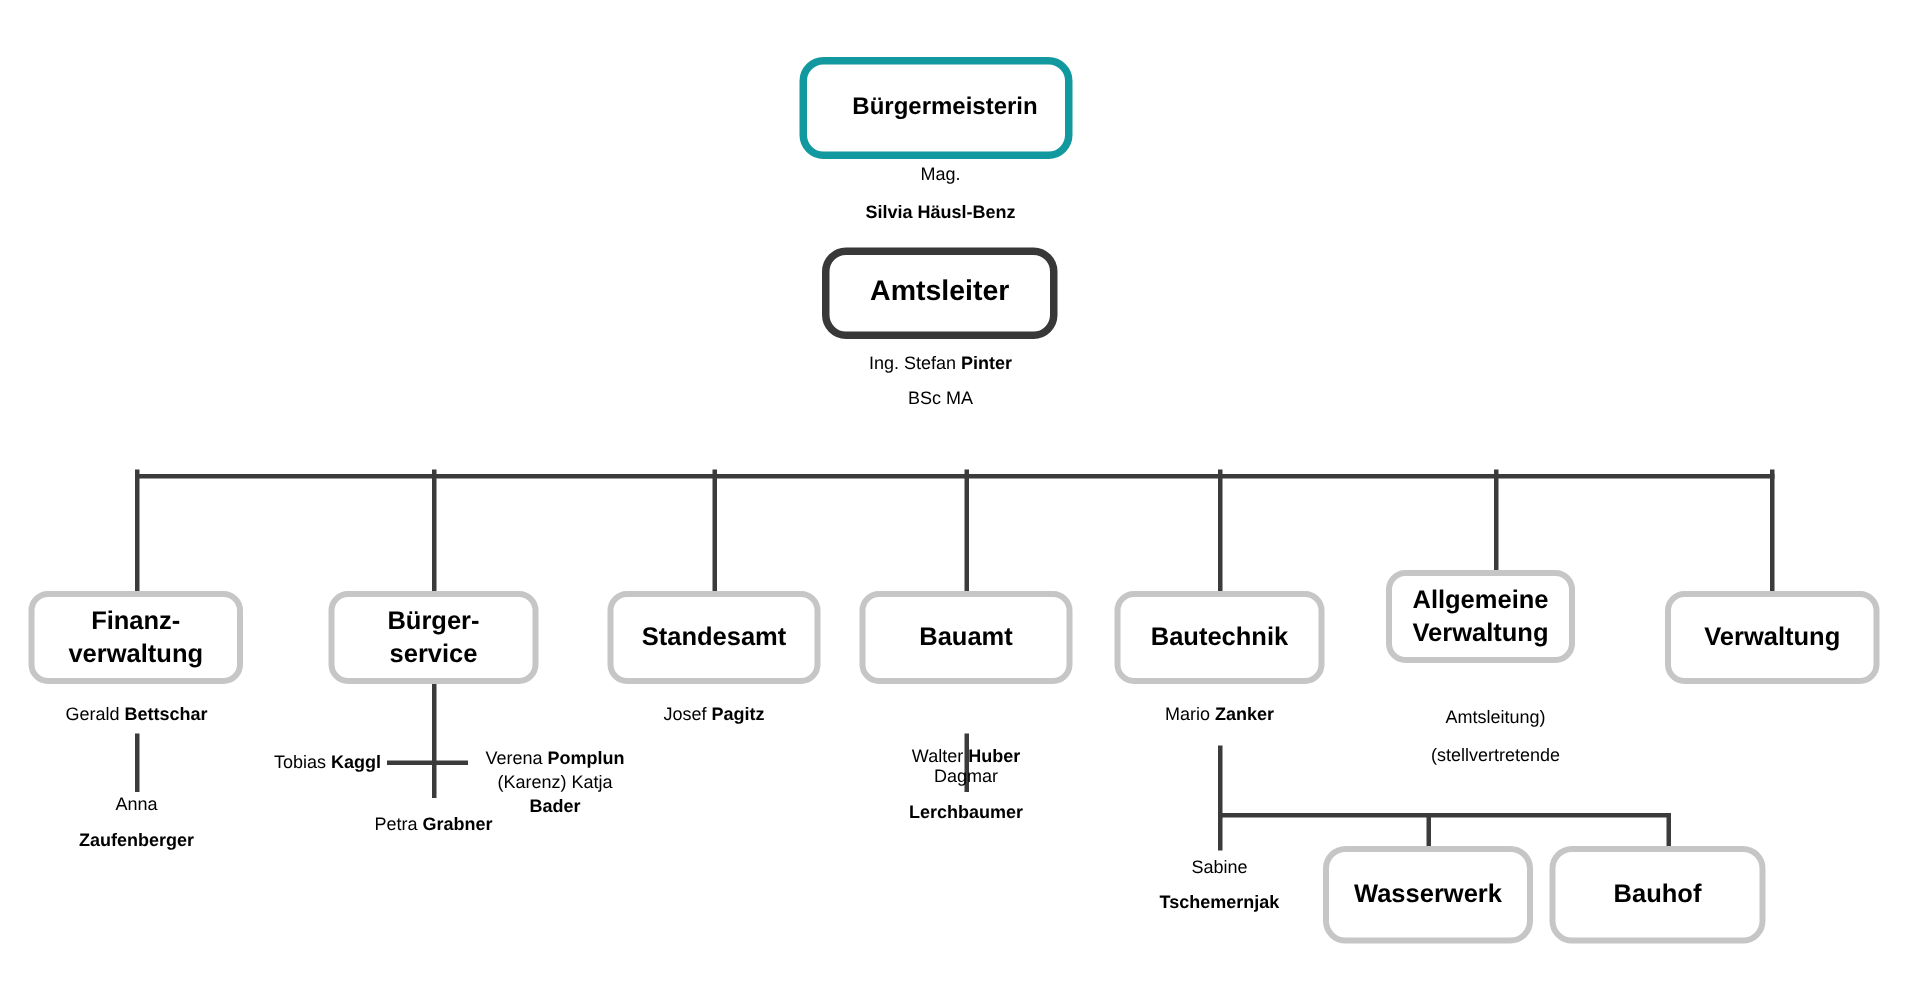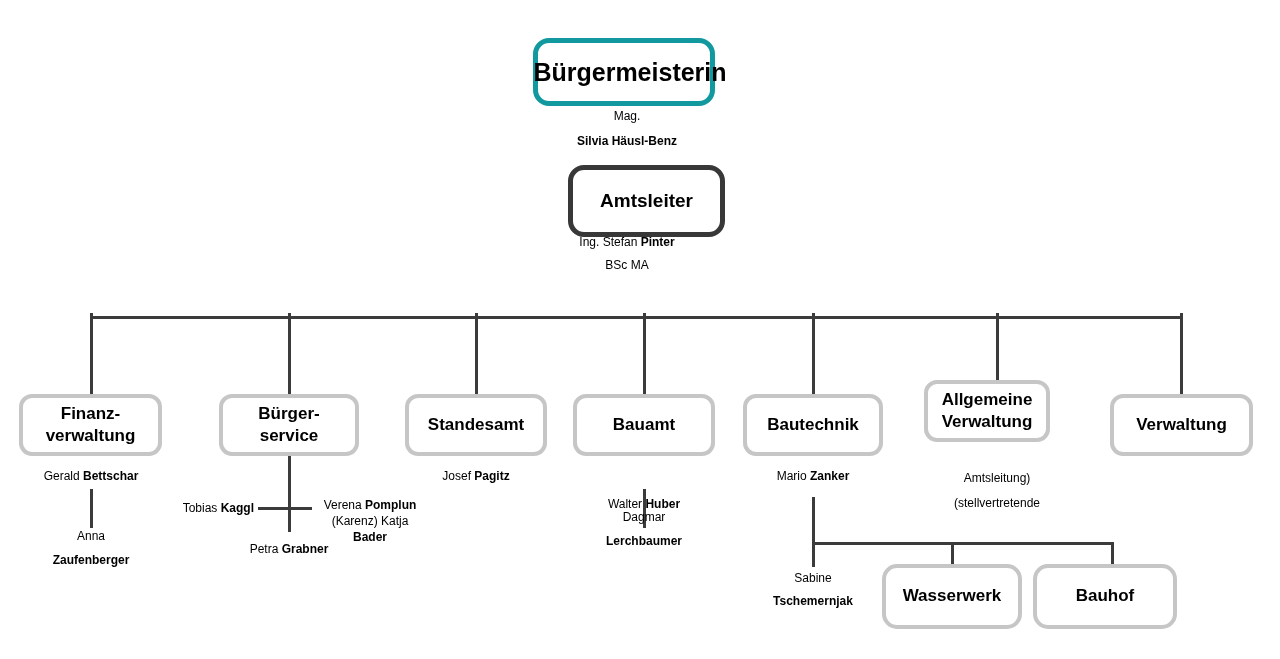--- a/index.html
+++ b/index.html
@@ -4,21 +4,21 @@
 <style>
   html,body{margin:0;padding:0;background:#ffffff;}
   .canvas{
     position:relative;width:1280px;height:659px;background:#ffffff;overflow:hidden;
     font-family:"Liberation Sans","DejaVu Sans",sans-serif;color:#000;
   }
   .node{
     position:absolute;display:flex;flex-direction:column;align-items:center;justify-content:center;
     text-align:center;font-weight:bold;background:#fff;box-sizing:border-box;
   }
-  .node.teal{border:5px solid #12989f;border-radius:16px;font-size:25px;line-height:1.2;padding-left:12px;}
+  .node.teal{border:5px solid #12989f;border-radius:16px;font-size:16px;line-height:1.2;padding-left:12px;}
   .node.dark{border:5px solid #383838;border-radius:16px;font-size:19px;line-height:1.2;}
   .node.dept{border:4px solid #c6c6c6;border-radius:13px;font-size:17px;line-height:1.3;}
   .cap{position:absolute;font-size:12px;text-align:center;}
   .cap .ln{display:block;}
   .b{font-weight:bold;}
   .hline,.vline{position:absolute;background:#3b3b3b;}
   .hline{height:3px;}
   .vline{width:3px;}
   .tr{text-align:right;}
 </style>
@@ -28,21 +28,21 @@
 <div class="canvas">
 
   <div class="node teal" style="left:533px;top:38px;width:182px;height:68px;">
     <span>Bürgermeisterin</span>
   </div>
   <div class="cap" style="left:527px;top:104px;width:200px;line-height:25px;">
     <span class="ln">Mag.</span>
     <span class="ln b">Silvia Häusl-Benz</span>
   </div>
 
-  <div class="node dark" style="left:568px;top:165px;width:157px;height:72px;">
+  <div class="node dark" style="left:548px;top:165px;width:157px;height:61px;">
     <span>Amtsleiter</span>
   </div>
   <div class="cap" style="left:527px;top:231px;width:200px;line-height:23px;">
     <span class="ln"><span>Ing. Stefan </span><span class="b">Pinter</span></span>
     <span class="ln">BSc MA</span>
   </div>
 
   <div class="hline" style="left:89.5px;top:316px;width:1093px;"></div>
   <div class="vline" style="left:89.5px;top:313px;height:81px;"></div>
   <div class="vline" style="left:287.5px;top:313px;height:81px;"></div>

